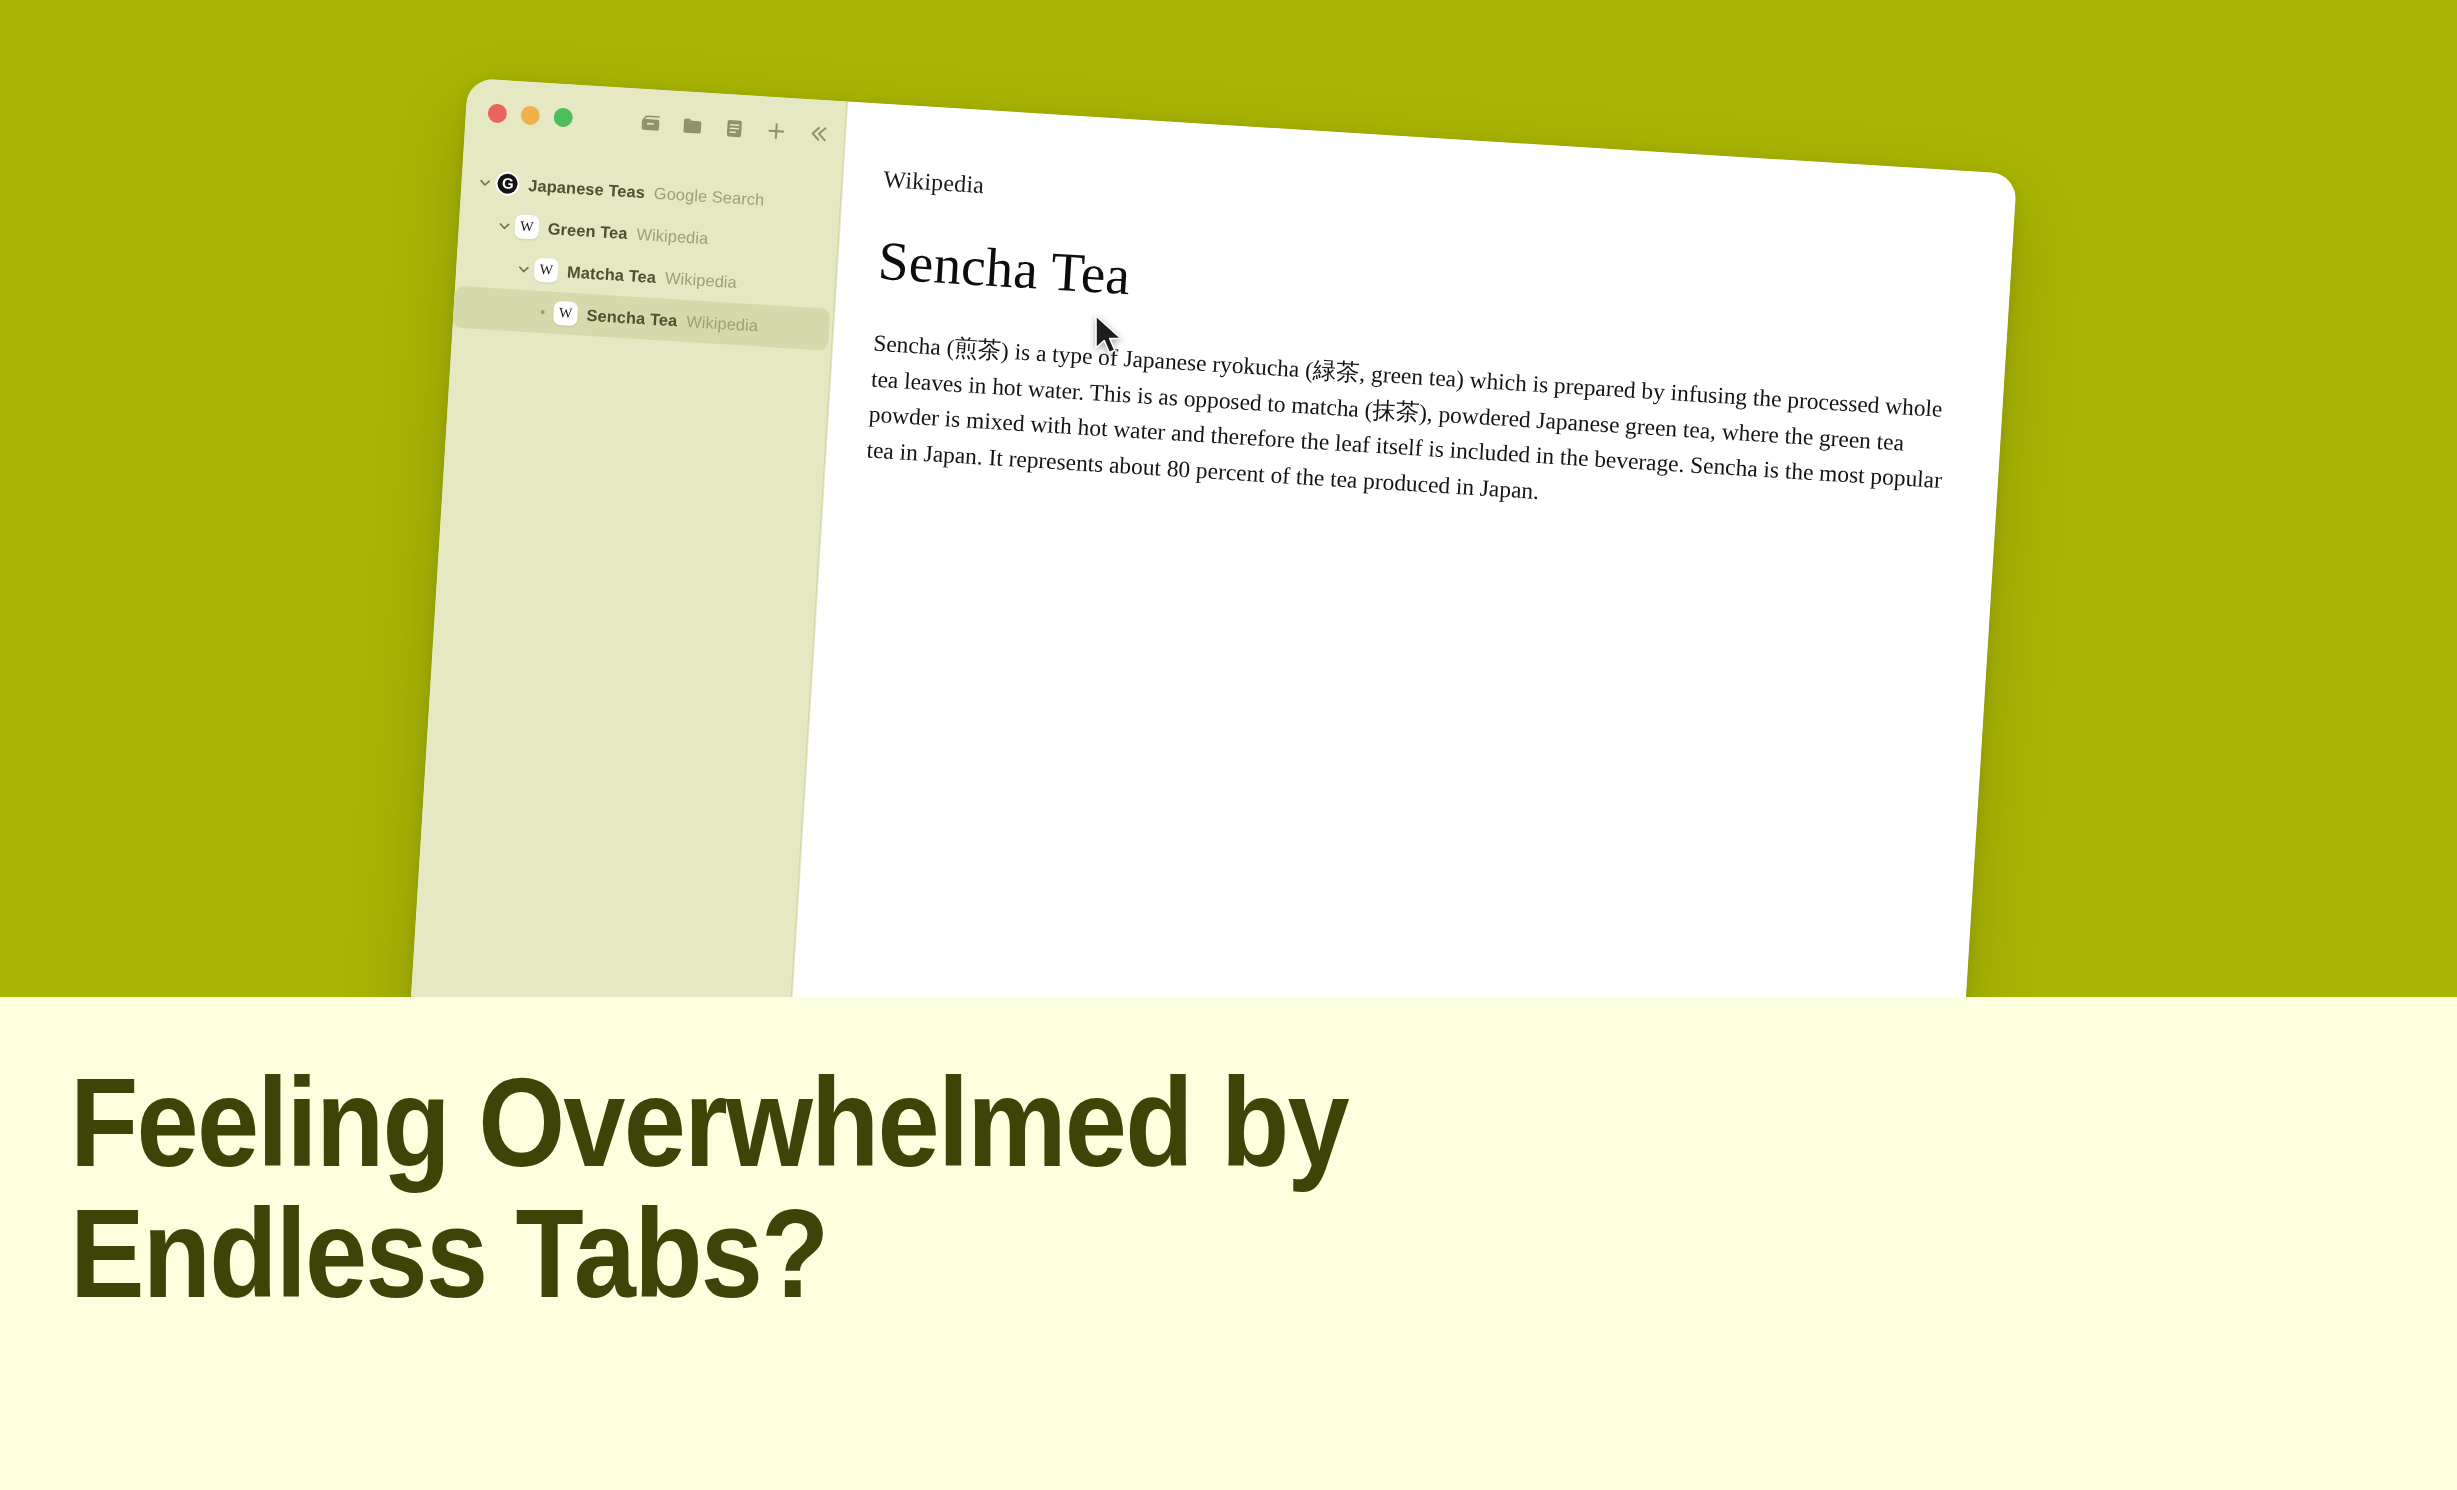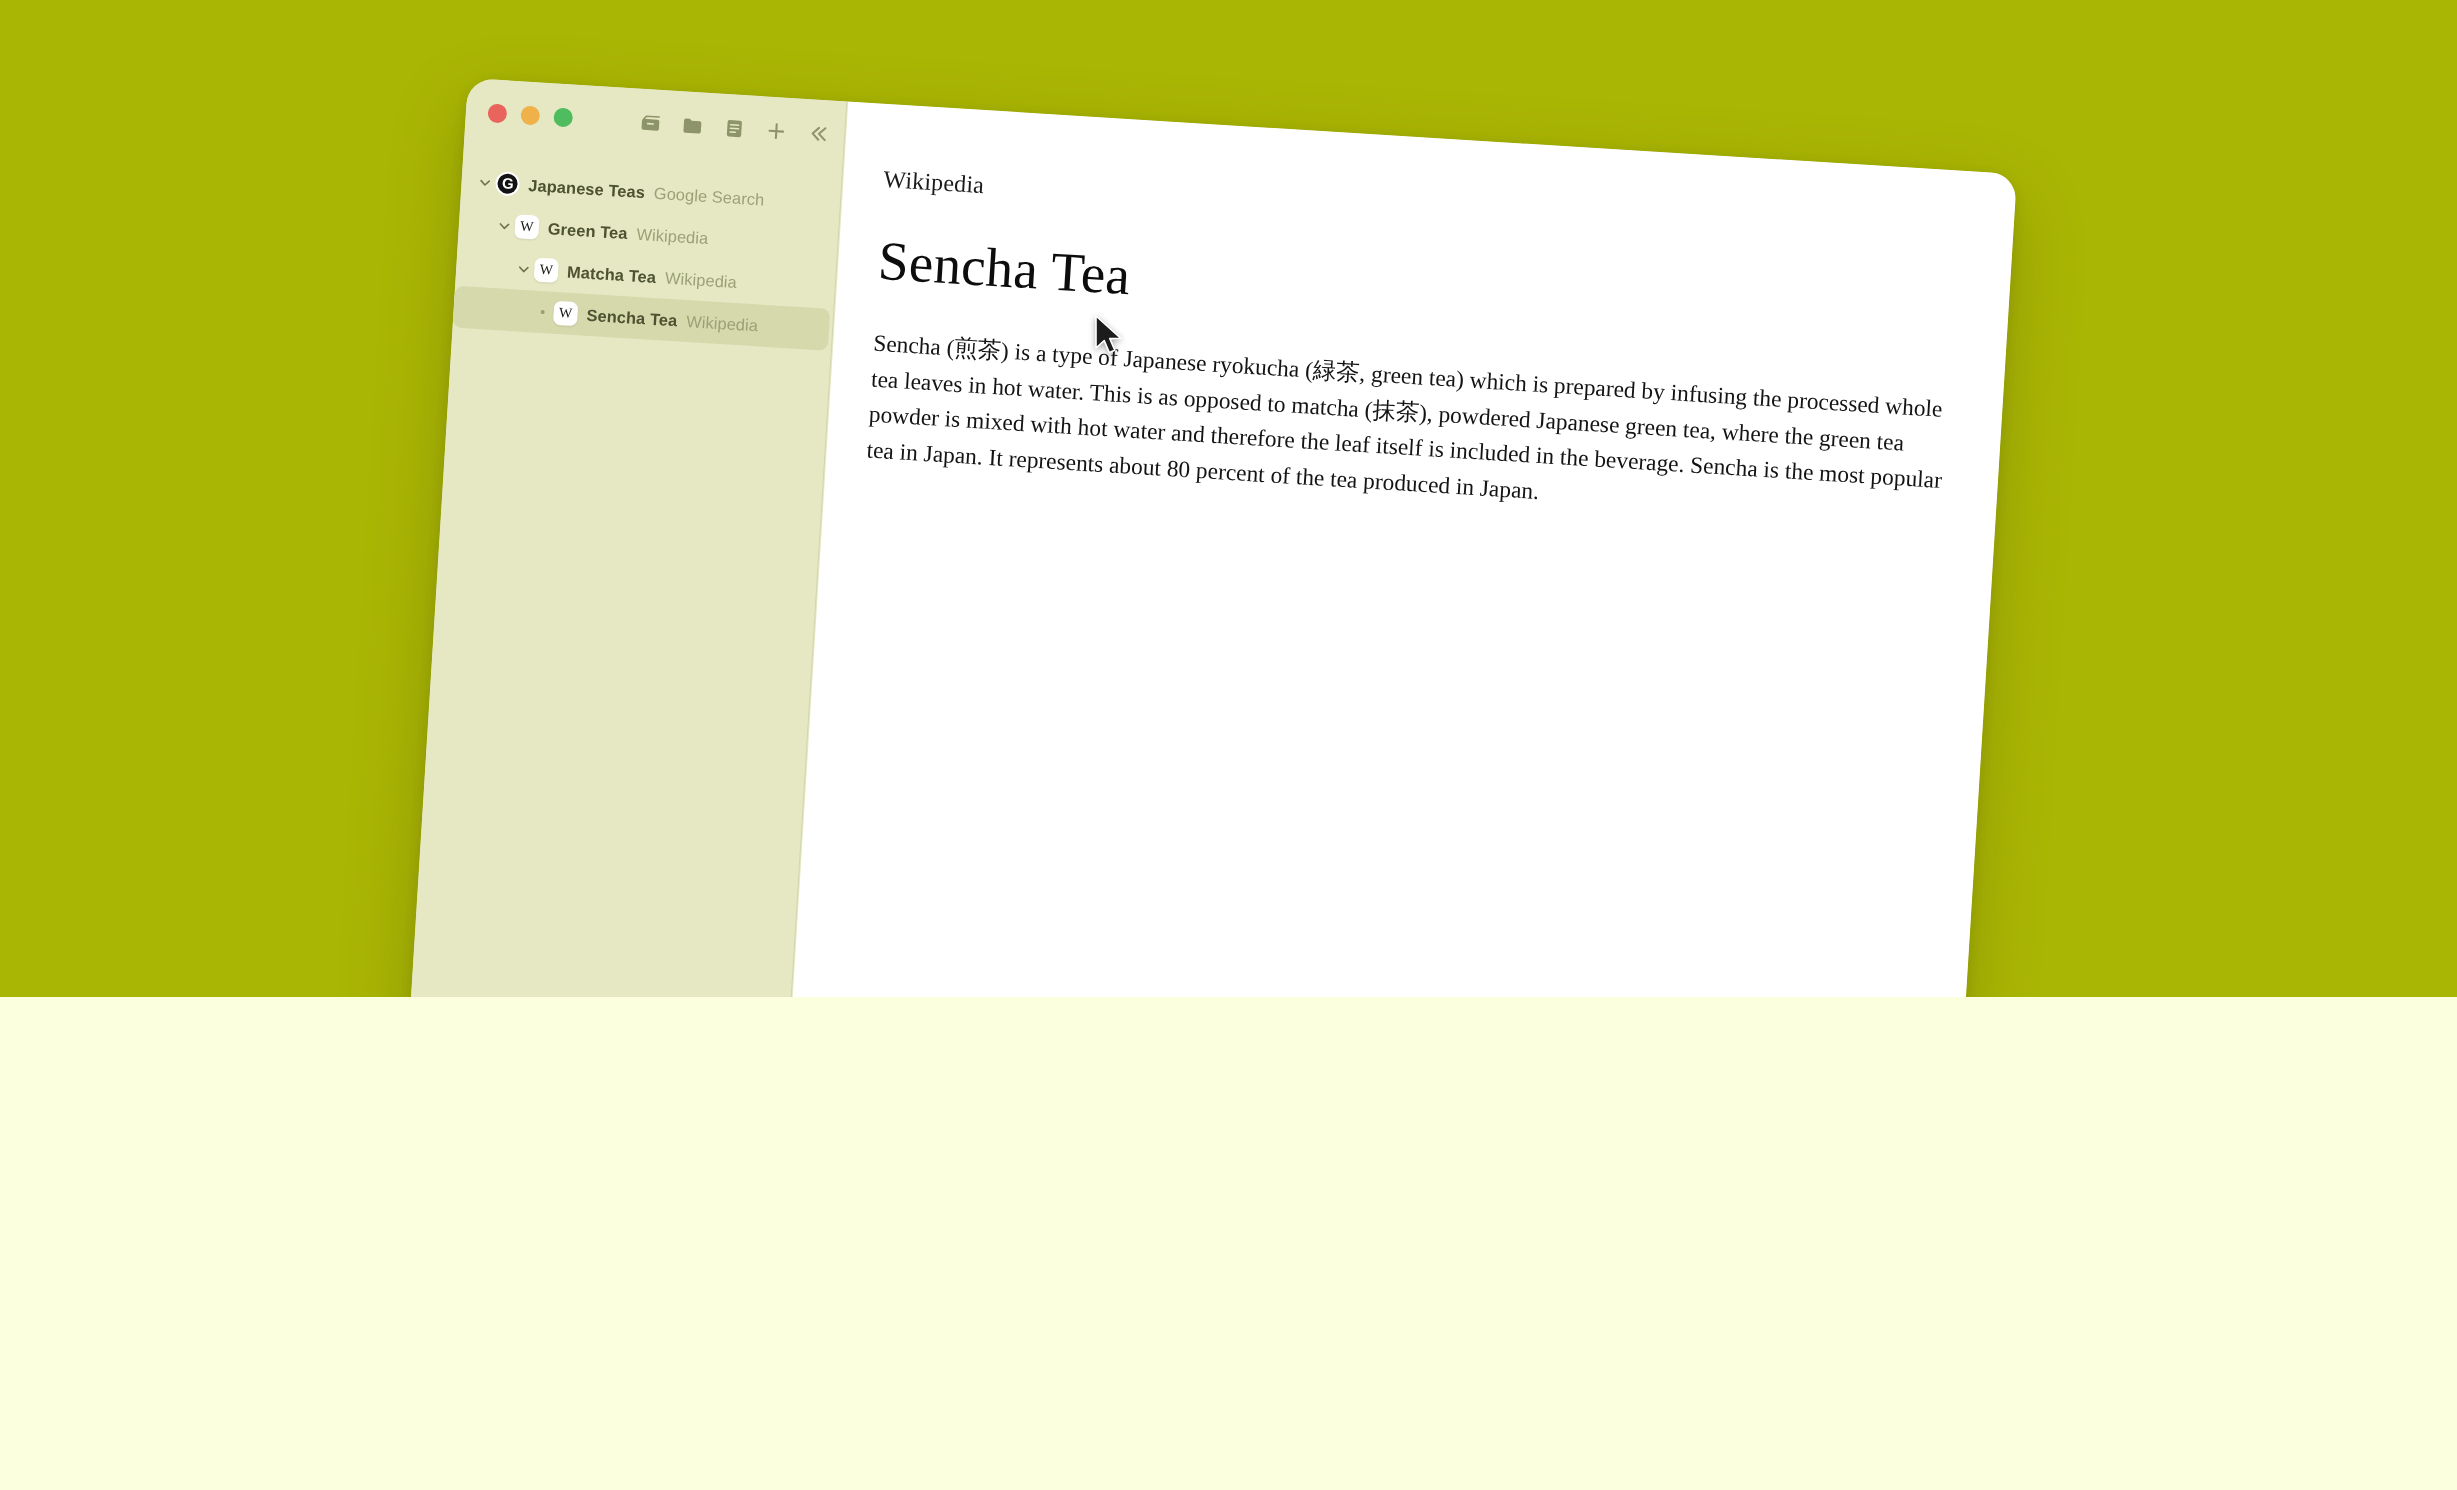--- a/index.html
+++ b/index.html
@@ -348,15 +348,21 @@
 
       </div>
     </div>
 
     <svg class="cursor" viewBox="0 0 34 42">
       <path d="M3 2 L3 34 L11.2 26.6 L16.3 38.6 L21.8 36.2 L16.8 24.6 L27.6 24.2 Z" fill="#1c1c1c" stroke="#ffffff" stroke-width="1.6" stroke-linejoin="round"></path>
     </svg>
 
   </div>
 
+  <div class="headline-section">
+    <div class="headline">
+      <span class="hl-line">Feeling Overwhelmed by</span>
+      <span class="hl-line">Endless Tabs?</span>
+    </div>
+  </div>
 
 </div>
 
 
 </body></html>

